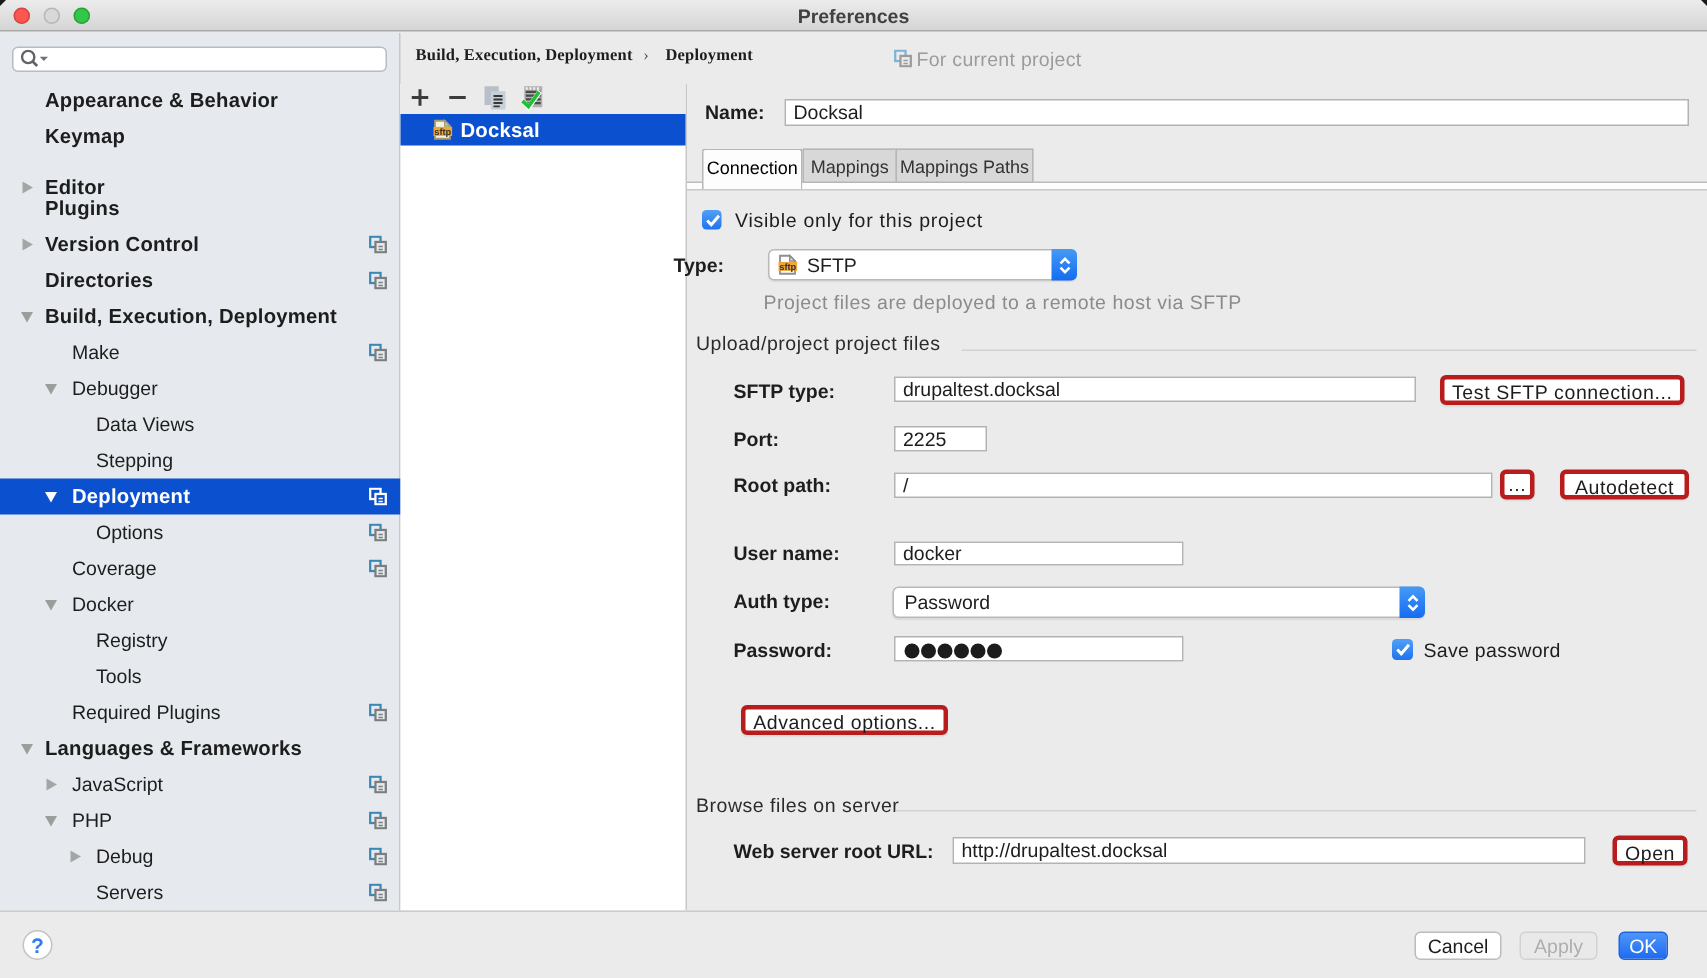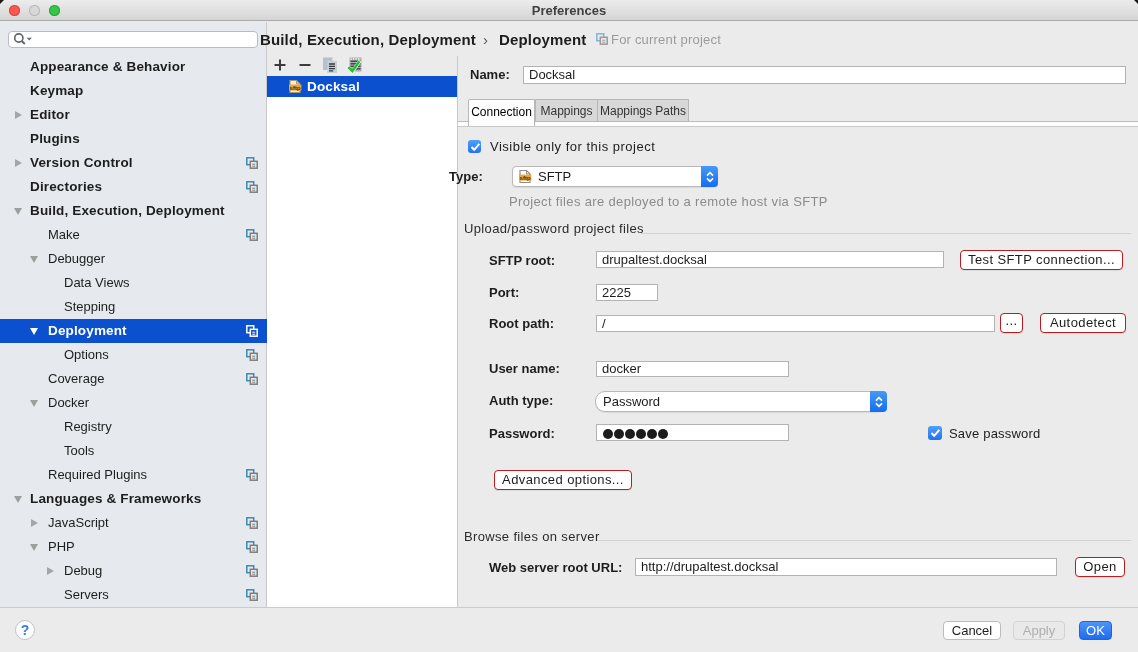--- a/index.html
+++ b/index.html
@@ -25,37 +25,37 @@
   font-size:13px; color:#1d1d1d; white-space:nowrap; }
 .row.sel { background:#0b51cf; color:#fff; }
 .b { font-weight:bold; }
 .row .b { font-size:13.5px; letter-spacing:0.15px; }
 .arr { position:absolute; width:0; height:0; }
 .arr.r { top:7.5px; border-left:7px solid #a5a5a5; border-top:4.5px solid transparent; border-bottom:4.5px solid transparent; }
 .arr.d { top:9px; border-top:7px solid #9d9d9d; border-left:4.5px solid transparent; border-right:4.5px solid transparent; }
 .arr.dw { top:9px; border-top:7px solid #fff; border-left:4.5px solid transparent; border-right:4.5px solid transparent; }
 .eic { position:absolute; right:9px; top:6px; }
 
-#crumbtxt { position:absolute; left:260px; top:31px; font-size:15px; letter-spacing:0.15px; font-weight:bold; color:#1d1d1d; }
+#crumbtxt { position:absolute; left:277px; top:31px; font-size:11px; letter-spacing:0.15px; font-weight:bold; color:#1d1d1d;font-family:Liberation Serif, serif; }
 #crumbsep { font-weight:normal; color:#565656; padding:0 11px 0 7px; }
 #forproj { position:absolute; left:611px; top:32px; font-size:13px; color:#9b9b9b; letter-spacing:0.2px; }
 #fpicon { position:absolute; left:596px; top:33px; }
 
 #listpanel { position:absolute; left:267px; top:56px; width:191px; height:551px;
   background:#fff; border-right:1px solid #c8c8c8; }
 #lsel { position:absolute; left:0; top:20px; width:190px; height:21px; background:#0b51cf; }
 #lsel .txt { position:absolute; left:40px; top:0; color:#fff; font-weight:bold; font-size:13.5px; letter-spacing:0.15px; line-height:21px; }
 #lsel .ic { position:absolute; left:21px; top:3px; }
 .tbic { position:absolute; top:0; }
 
 .flbl { position:absolute; font-size:13px; font-weight:bold; color:#1d1d1d; white-space:nowrap; }
 .ftxt { position:absolute; font-size:13px; color:#1d1d1d; white-space:nowrap; letter-spacing:0.2px; }
 .field { position:absolute; background:#fff; border:1px solid #b3b3b3;
   font-size:13px; color:#1d1d1d; padding:0 5px; white-space:nowrap; overflow:hidden; }
-.btn { position:absolute; background:#fff; border:1px solid #b91c1c; border-radius:4px;
+.btn { position:absolute; background:#fff; border:3px solid #b91c1c; border-radius:4px;
   font-size:13px; letter-spacing:0.4px; color:#1d1d1d; text-align:center; box-shadow:0 1px 1px rgba(0,0,0,0.07); }
 .sep { position:absolute; font-size:13px; letter-spacing:0.35px; color:#2b2b2b; white-space:nowrap; }
 .sepline { position:absolute; height:1px; background:#d2d2d2; }
 
 .tab { position:absolute; top:99px; height:23px; line-height:23px; text-align:center;
   font-size:12px; color:#333333; border:1px solid #b6b6b6; background:#d8d8d8; }
 .tab.active { background:#fdfdfd; color:#000; z-index:2; border-bottom:none;
   border-radius:2px 2px 0 0; height:27px; }
 #tabline { position:absolute; left:458px; top:121px; width:680px; height:1px; background:#bcbcbc; }
 #tabstrip { position:absolute; left:458px; top:122px; width:680px; height:4px; background:#fdfdfd; }
@@ -97,21 +97,21 @@
         <path d="M8.8 8 L11.8 11" stroke="#606468" stroke-width="1.8"></path>
         <path d="M13.5 4.8 L19 4.8 L16.2 7.6 Z" fill="#6e7276"></path>
       </svg>
     </div>
     <div class="row" style="top:33px;">
         <span class="b" style="position:absolute;left:30px;">Appearance &amp; Behavior</span>
       </div>
     <div class="row" style="top:57px;">
         <span class="b" style="position:absolute;left:30px;">Keymap</span>
       </div>
-    <div class="row" style="top:81px;">
+    <div class="row" style="top:91px;">
         <span class="arr r" style="left:15px;"></span>
         <span class="b" style="position:absolute;left:30px;">Editor</span>
       </div>
     <div class="row" style="top:105px;">
         <span class="b" style="position:absolute;left:30px;">Plugins</span>
       </div>
     <div class="row" style="top:129px;">
         <span class="arr r" style="left:15px;"></span>
         <span class="b" style="position:absolute;left:30px;">Version Control</span>
         <svg class="eic" width="12" height="12" viewBox="0 0 12 12">
@@ -301,40 +301,40 @@
     <span style="position:absolute;left:25px;top:1px;line-height:18px;">SFTP</span>
     <span class="mcap">
       <svg width="12" height="12" viewBox="0 0 12 12">
         <path d="M3 4.6 L6 1.6 L9 4.6" stroke="#fff" stroke-width="1.7" fill="none"></path>
         <path d="M3 7.4 L6 10.4 L9 7.4" stroke="#fff" stroke-width="1.7" fill="none"></path>
       </svg>
     </span>
   </div>
   <div class="ftxt" style="left:509px;top:194px;color:#8b8b8b;letter-spacing:0.35px;">Project files are deployed to a remote host via SFTP</div>
 
-  <div class="sep" style="left:464px;top:221px;">Upload/password project files</div>
+  <div class="sep" style="left:464px;top:221px;">Upload/project project files</div>
   <div class="sepline" style="left:641px;top:233px;width:490px;"></div>
 
-  <div class="flbl" style="left:489px;top:253px;">SFTP root:</div>
+  <div class="flbl" style="left:489px;top:253px;">SFTP type:</div>
   <div class="field" style="left:596px;top:251px;width:348px;height:17px;line-height:15px;">drupaltest.docksal</div>
   <div class="btn" style="left:960px;top:250px;width:163px;height:20px;line-height:18px;">Test SFTP connection...</div>
 
   <div class="flbl" style="left:489px;top:285px;">Port:</div>
   <div class="field" style="left:596px;top:284px;width:62px;height:17px;line-height:15px;">2225</div>
 
   <div class="flbl" style="left:489px;top:316px;text-align:right;">Root path:</div>
   <div class="field" style="left:596px;top:315px;width:399px;height:17px;line-height:15px;">/</div>
   <div class="btn" style="left:1000px;top:313px;width:23px;height:20px;line-height:14px;">...</div>
   <div class="btn" style="left:1040px;top:313px;width:86px;height:20px;line-height:18px;">Autodetect</div>
 
   <div class="flbl" style="left:489px;top:361px;">User name:</div>
   <div class="field" style="left:596px;top:361px;width:193px;height:16px;line-height:14px;">docker</div>
 
   <div class="flbl" style="left:489px;top:393px;">Auth type:</div>
-  <div class="msel" style="left:595px;top:391px;width:292px;height:21px;border-radius:10px;">
+  <div class="msel" style="left:595px;top:391px;width:355px;height:21px;">
     <span style="position:absolute;left:7px;top:1px;line-height:18px;">Password</span>
     <span class="mcap">
       <svg width="12" height="12" viewBox="0 0 12 12">
         <path d="M3 4.6 L6 1.6 L9 4.6" stroke="#fff" stroke-width="1.7" fill="none"></path>
         <path d="M3 7.4 L6 10.4 L9 7.4" stroke="#fff" stroke-width="1.7" fill="none"></path>
       </svg>
     </span>
   </div>
 
   <div class="flbl" style="left:489px;top:426px;">Password:</div>

